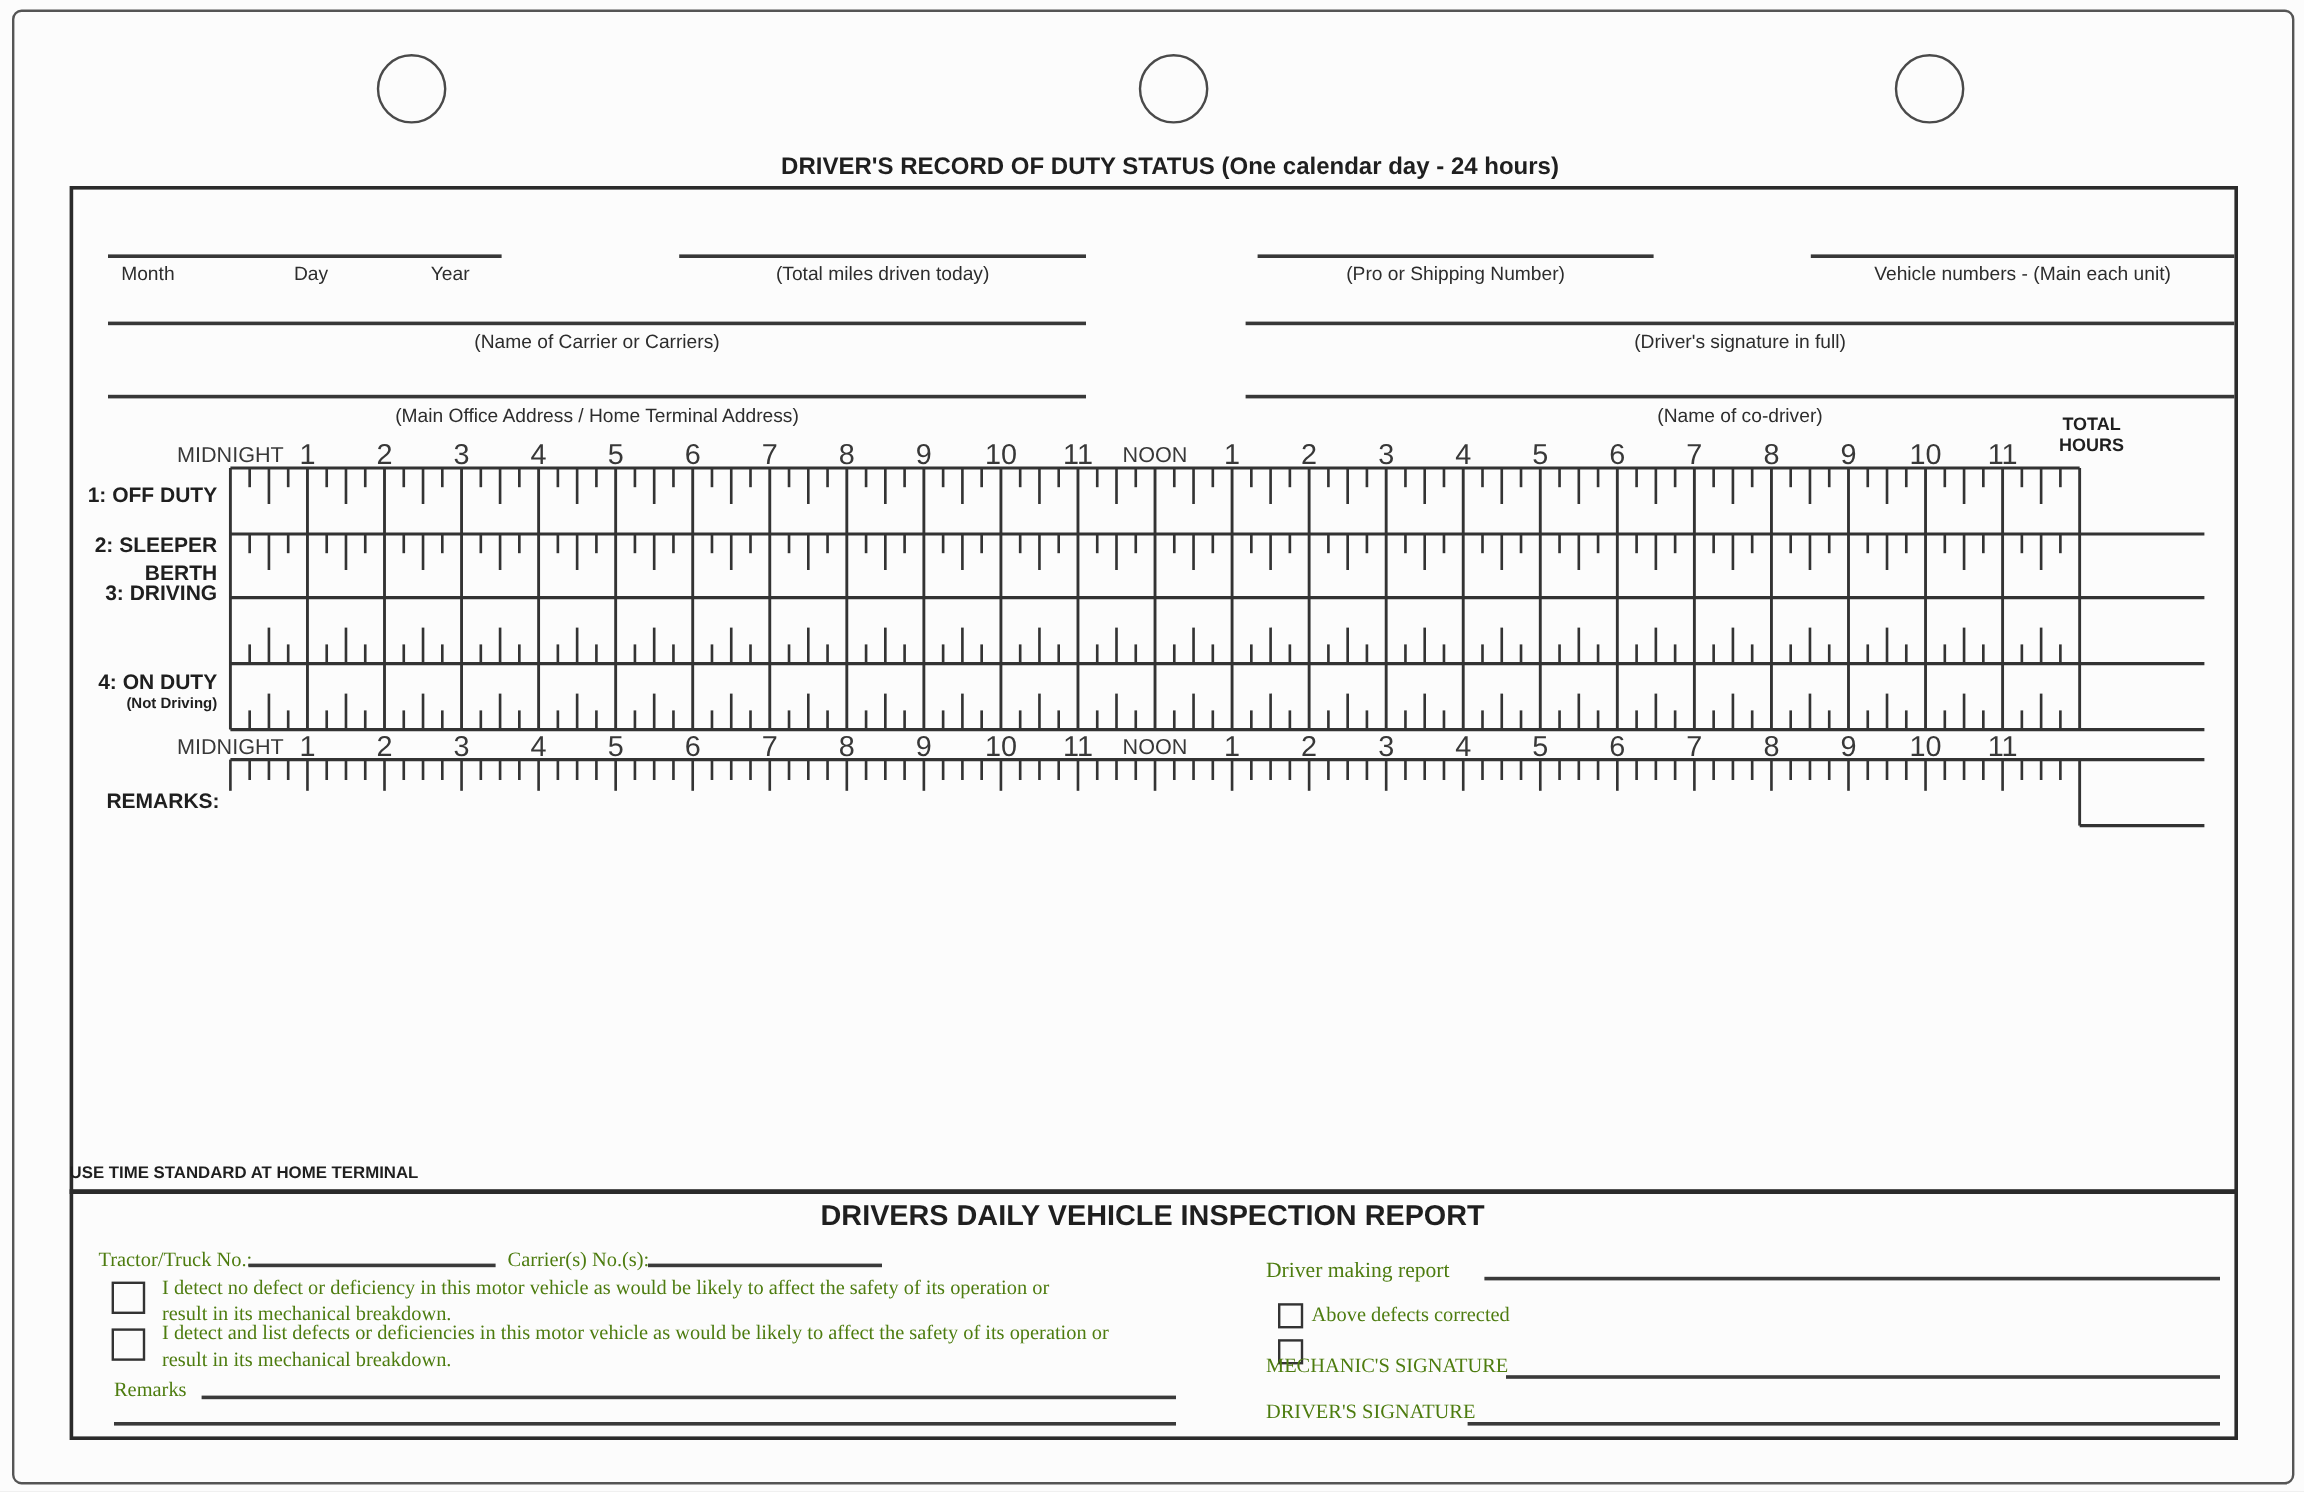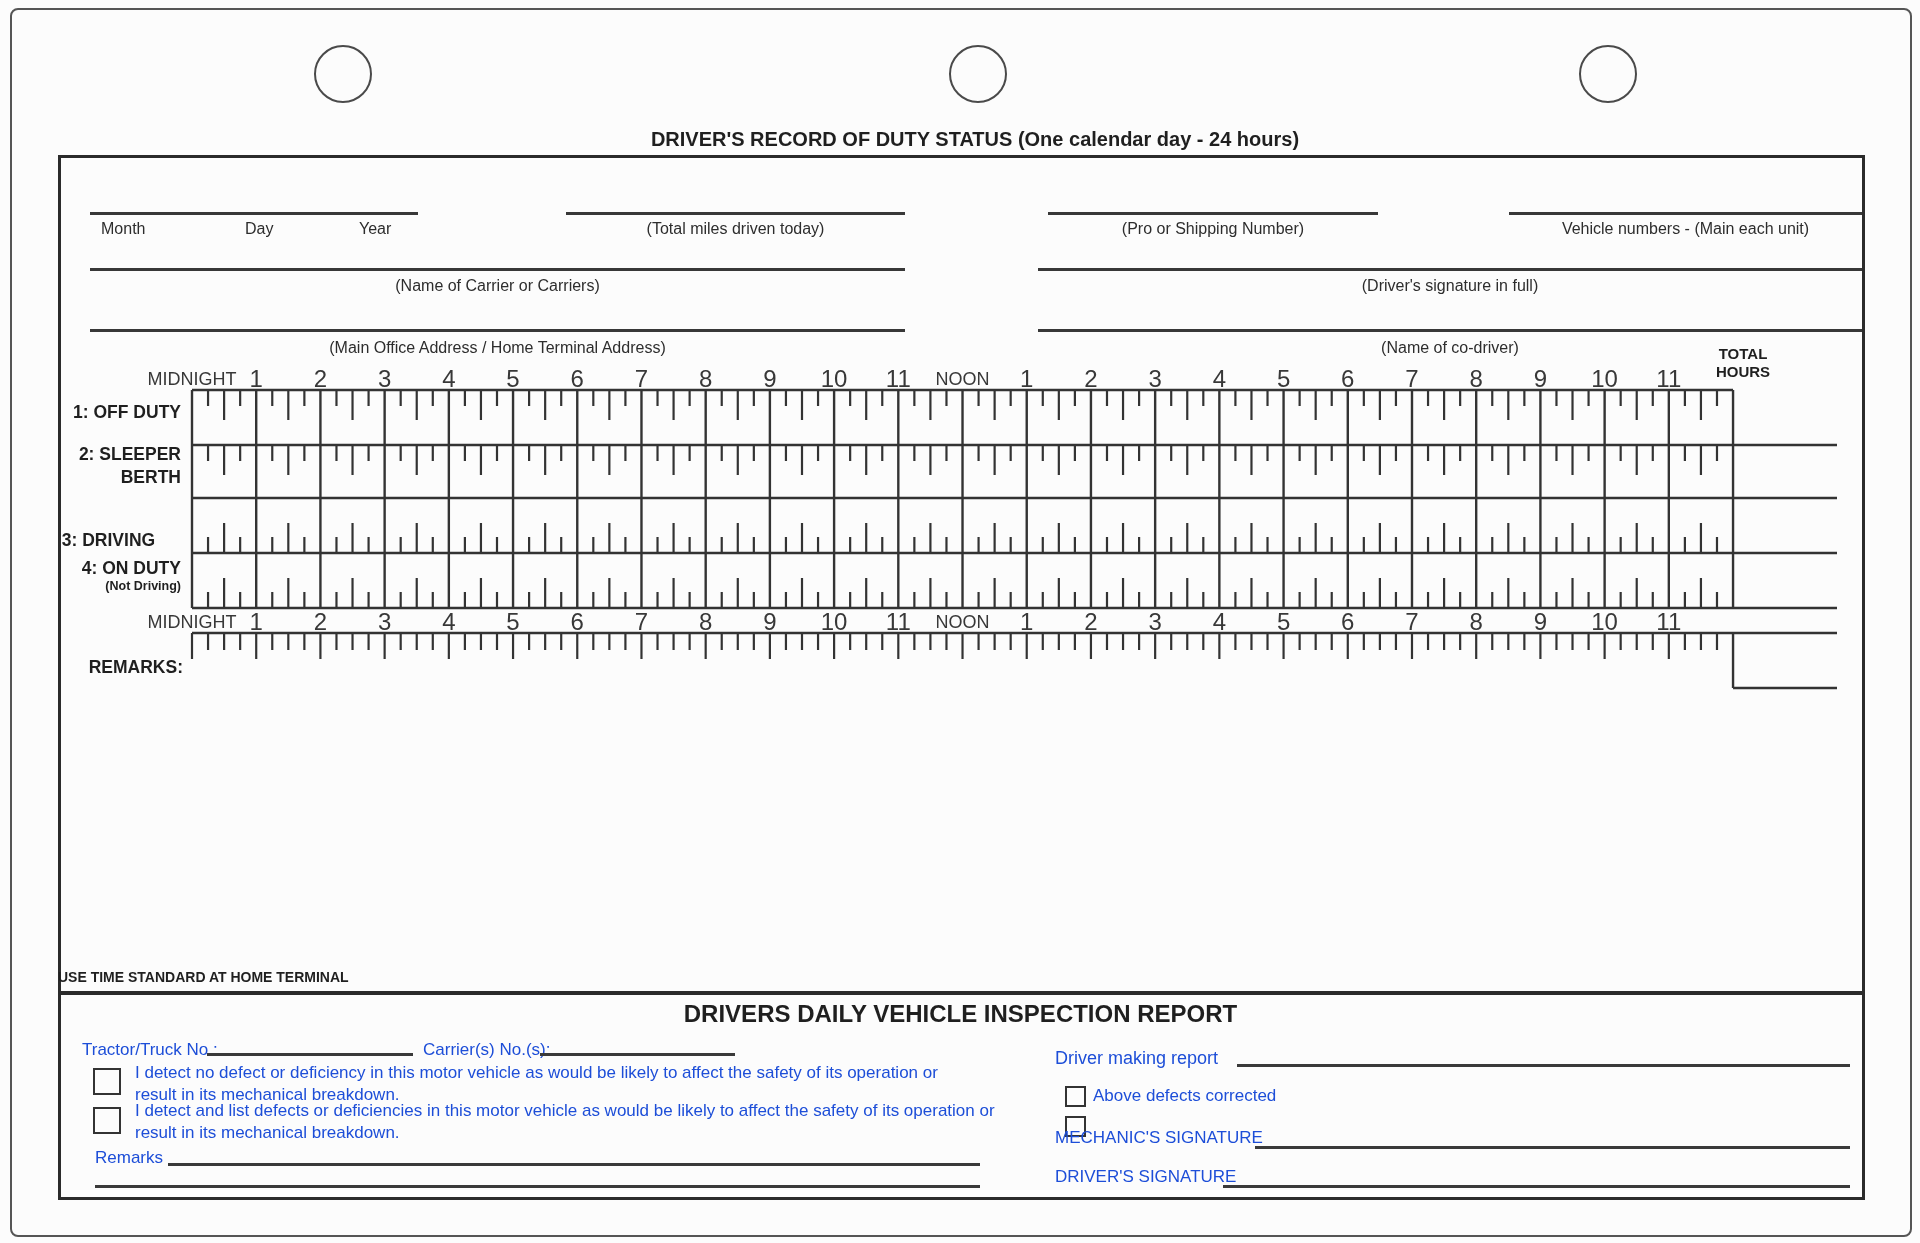--- a/index.html
+++ b/index.html
@@ -14,21 +14,21 @@
   .lab{font-size:16px;color:#2d2d2d;white-space:nowrap;}
   .ctr{text-align:center;}
   .rowlab{left:36px;width:145px;text-align:right;font-weight:bold;font-size:17.5px;color:#1f1f1f;white-space:nowrap;}
   .rowlab.small{font-size:12.5px;}
   #total-hours{left:1693px;top:345px;width:100px;text-align:center;font-weight:bold;font-size:15px;line-height:18px;color:#1f1f1f;}
   #remarks-grid-label{left:36px;width:147px;top:657px;text-align:right;font-weight:bold;font-size:17.5px;color:#1f1f1f;}
   #ruling{left:0;top:0;pointer-events:none;}
   #grid-area{left:192px;top:390px;width:1541px;height:243px;}
   .cbx{border:2.5px solid #333;background:transparent;}
   .cbx.sm{border-width:2px;}
-  .ftext{font-size:17px;color:#1d4ed8;white-space:nowrap;}
+  .ftext{font-size:17px;color:#4d7c0f;white-space:nowrap;font-family:Liberation Serif, serif;}
   .ful{background:#3a3a3a;height:2.5px;}
   #use-time{left:58px;top:969px;width:1805px;text-align:left;font-weight:bold;font-size:14px;color:#1f1f1f;}
   #divider{left:58px;top:991px;width:1805px;height:4px;background:#2b2b2b;}
   #inspection-title{left:58px;top:1000px;width:1805px;text-align:center;font-weight:bold;font-size:24px;color:#1f1f1f;}
 </style>
 </head>
 <body>
 
 <div id="page">
   <div class="abs" id="outer-border"></div>
@@ -57,21 +57,21 @@
   <div class="abs lab ctr" style="left:1048px;top:220px;width:330px;">(Pro or Shipping Number)</div>
   <div class="abs lab ctr" style="left:1509px;top:220px;width:353px;">Vehicle numbers - (Main each unit)</div>
   <div class="abs lab ctr" style="left:90px;top:277px;width:815px;text-align:center;">(Name of Carrier or Carriers)</div>
   <div class="abs lab ctr" style="left:1038px;top:277px;width:824px;">(Driver's signature in full)</div>
   <div class="abs lab ctr" style="left:90px;top:339px;width:815px;">(Main Office Address / Home Terminal Address)</div>
   <div class="abs lab ctr" style="left:1038px;top:339px;width:824px;">(Name of co-driver)</div>
 
   <div class="abs rowlab" style="top:402px;">1: OFF DUTY</div>
   <div class="abs rowlab" style="top:444px;">2: SLEEPER</div>
   <div class="abs rowlab" style="top:467px;">BERTH</div>
-  <div class="abs rowlab" style="top:530px;text-align:center;">3: DRIVING</div>
+  <div class="abs rowlab" style="top:484px;">3: DRIVING</div>
   <div class="abs rowlab" style="top:558px;">4: ON DUTY</div>
   <div class="abs rowlab small" style="top:579px;">(Not Driving)</div>
   <div class="abs" id="remarks-grid-label">REMARKS:</div>
 
   <div class="abs" id="total-hours">
     <div>TOTAL</div>
     <div>HOURS</div>
   </div>
 
   <div class="abs" id="grid-area"></div>

